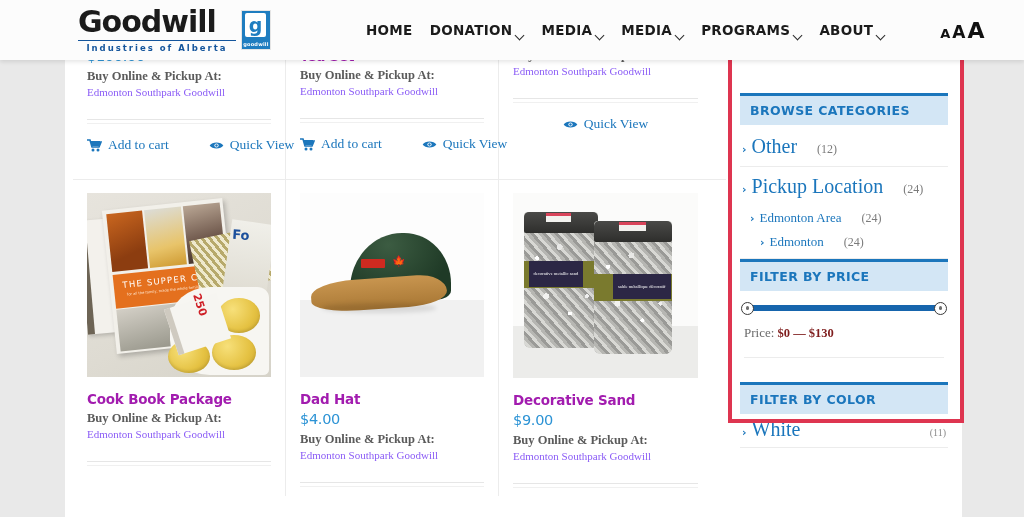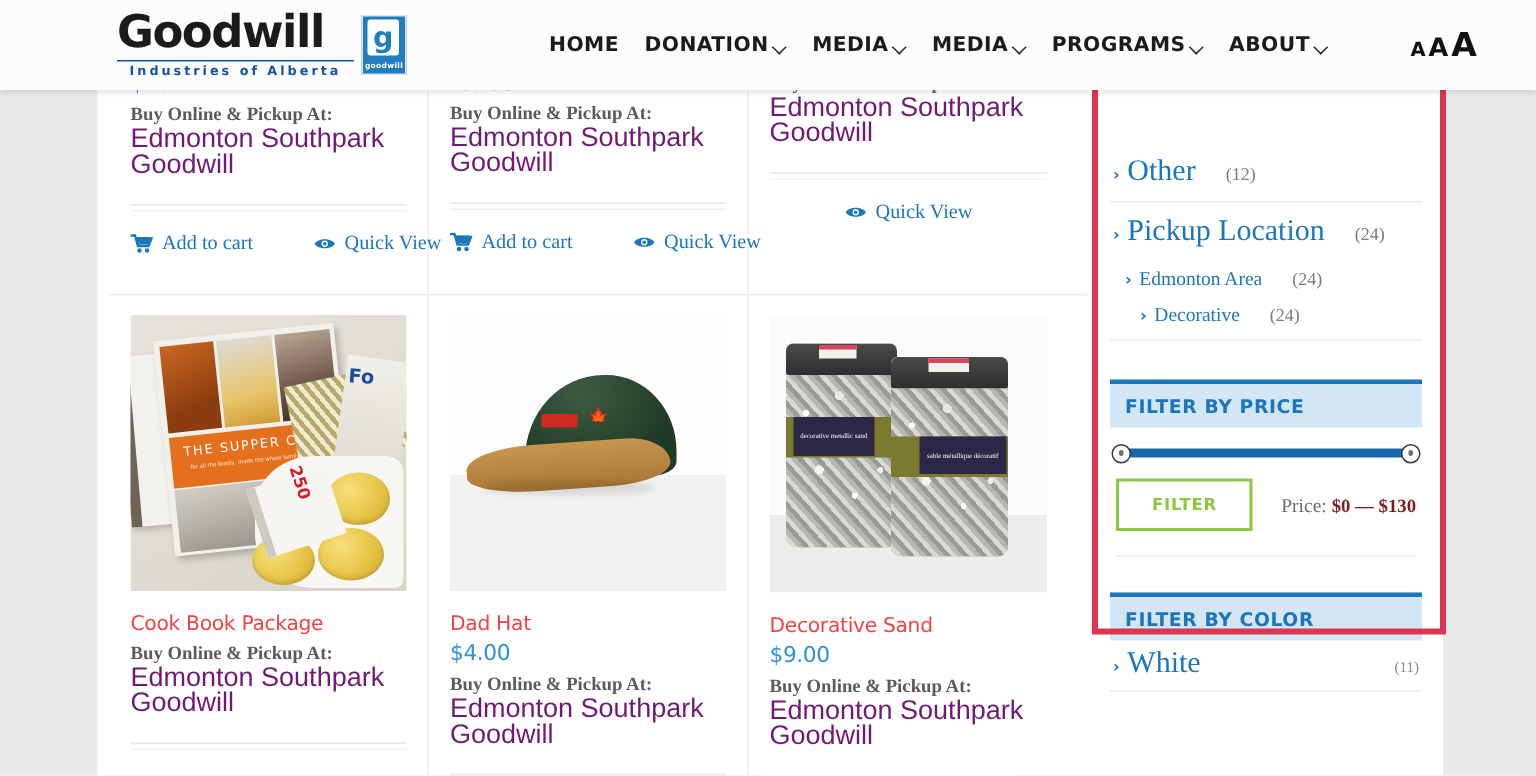--- a/index.html
+++ b/index.html
@@ -45,21 +45,21 @@
   .logo-mark .gm-txt {
     position: absolute; bottom: 2px; left: 0; width: 100%; text-align: center;
     font-family: "DejaVu Sans", sans-serif; font-size: 5px; font-weight: bold;
     color: #fff; letter-spacing: .2px;
   }
 
   .nav { margin-left: 95px; display: flex; align-items: center; gap: 17px; }
   .nav-item {
     font-family: "DejaVu Sans", sans-serif; font-weight: bold;
     font-size: 13.5px; letter-spacing: .3px; color: #1b1b1b;
-    display: flex; align-items: center; gap: 4px; cursor: pointer;
+    display: flex; align-items: flex-end; gap: 4px; cursor: pointer;
     white-space: nowrap;
   }
   .chev { display: inline-block; width: 8px; height: 8px; position: relative; top: 2px; }
   .chev::after {
     content: ""; position: absolute; left: 0; top: 0;
     width: 6px; height: 6px;
     border-right: 1.6px solid #2b2b2b; border-bottom: 1.6px solid #2b2b2b;
     transform: rotate(45deg);
   }
   .font-sizer { margin-left: 38px; display: flex; align-items: baseline; gap: 2px; cursor: pointer; }
@@ -79,34 +79,34 @@
   
   .grid { position: absolute; top: 0; left: 8px; width: 661px; }
   .prow { display: flex; }
   .pcard {
     width: 213px; padding: 0 14px; position: relative;
     border-right: 1px solid #ececec;
   }
   .pcard:last-child { border-right: none; }
   .pcard-inner { padding-bottom: 8px; }
   .ptitle {
-    font-family: "DejaVu Sans", sans-serif; font-weight: normal;
-    font-size: 13.5px; color: #ef4444; letter-spacing: -.2px; margin-bottom: 4px;
+    font-family: "DejaVu Sans", sans-serif; font-weight: bold;
+    font-size: 13.5px; color: #a21caf; letter-spacing: -.2px; margin-bottom: 4px;
   }
   .pprice {
     font-family: "DejaVu Sans", sans-serif; font-size: 14.5px;
     color: #2c93d5; margin-bottom: 5px; letter-spacing: -.3px;
   }
   .plabel {
     font-family: "Liberation Serif", serif; font-weight: bold;
     font-size: 12.5px; color: #5b5b5b; line-height: 15px;
   }
   .pstore {
-    font-family: Liberation Sans, sans-serif; font-size: 18px;
-    color: #701a75; line-height: 17px;
+    font-family: Liberation Serif, serif; font-size: 11px;
+    color: #8b5cf6; line-height: 17px;
   }
   .pdiv { height: 1px; background: #e6e6e6; margin: 18px 0 0 0; }
   .pdiv2 { height: 1px; background: #f0f0f0; margin: 3px 0 0 0; }
   .pactions {
     display: flex; align-items: center; padding: 13px 0 18px 0;
     font-family: "Liberation Serif", serif; font-size: 13.5px; color: #1b76bc;
   }
   .pactions.center { justify-content: center; }
   .pactions.spread { justify-content: flex-start; gap: 40px; }
   .act { display: flex; align-items: center; gap: 6px; cursor: pointer; white-space: nowrap; }
@@ -544,20 +544,21 @@
           </div>
         </div>
       </div>
 
     </div>
   </div>
 
   <div class="right-col">
 
     <div class="widget" style="margin-top:45px;">
+      <div class="wtitle">BROWSE CATEGORIES</div>
       <div class="cat-list">
 
         <div class="cat-row">
           <span class="arrow">›</span>
           <span class="cat-name">Other</span>
           <span class="cat-count">(12)</span>
         </div>
 
         <div class="cat-row" style="border-bottom:none;">
           <span class="arrow">›</span>
@@ -566,35 +567,34 @@
         </div>
 
         <div class="cat-row sub">
           <span class="arrow">›</span>
           <span class="cat-name s1">Edmonton Area</span>
           <span class="cat-count">(24)</span>
         </div>
 
         <div class="cat-row sub2 last">
           <span class="arrow">›</span>
-          <span class="cat-name s2">Decorative</span>
+          <span class="cat-name s2">Edmonton</span>
           <span class="cat-count">(24)</span>
         </div>
       </div>
     </div>
 
-    <div class="widget" style="margin-top:26px;">
+    <div class="widget" style="">
       <div class="wtitle">FILTER BY PRICE</div>
       <div class="slider-area">
         <div class="slider">
           <div class="knob l"></div>
           <div class="knob r"></div>
         </div>
         <div class="price-row">
-          <button class="filter-btn">FILTER</button>
           <div class="price-text">
             <span>Price:</span>
             <b>$0 — $130</b>
           </div>
         </div>
         <div class="wdiv"></div>
       </div>
     </div>
 
     <div class="widget" style="margin-top:24px;">

